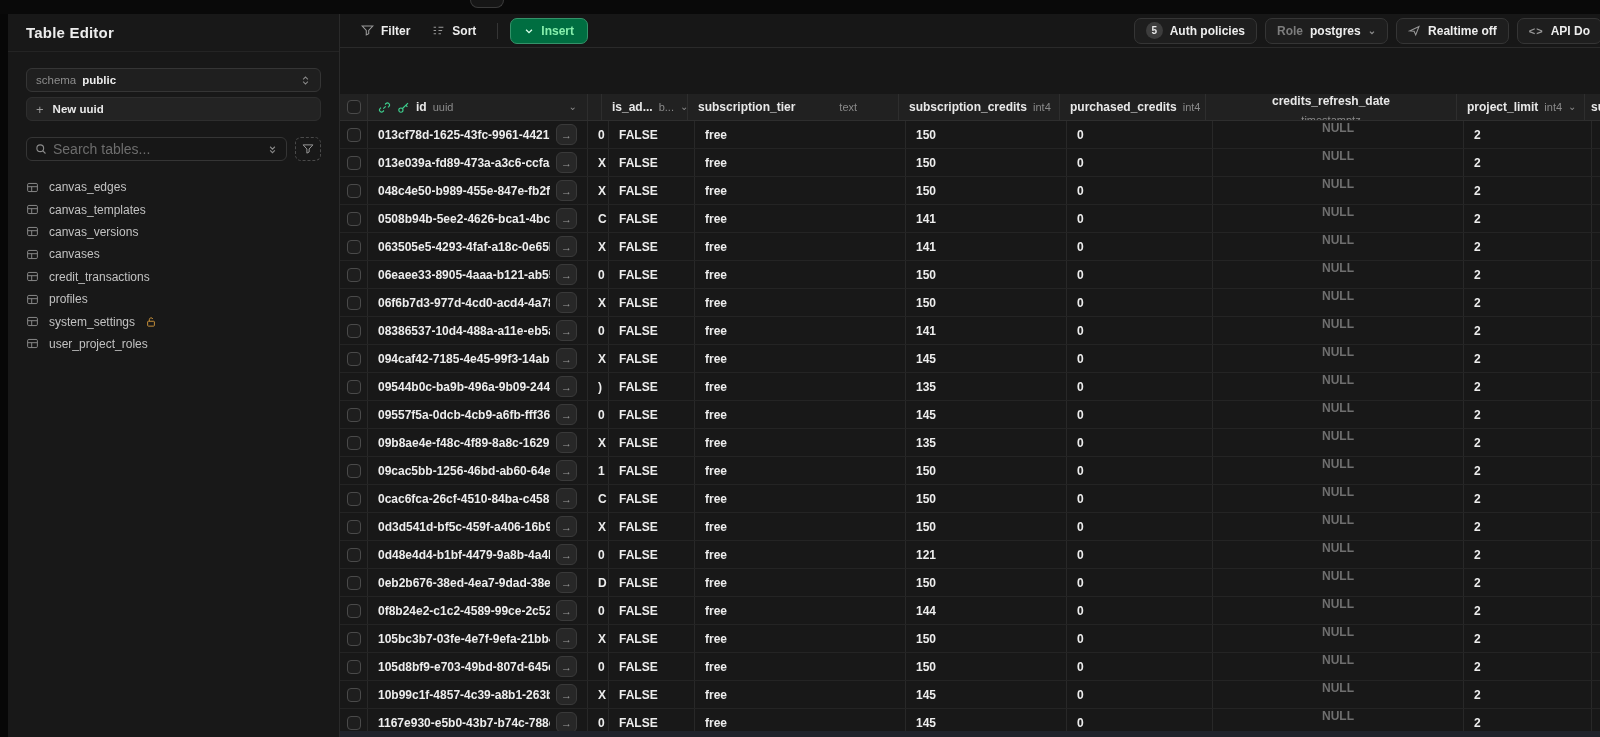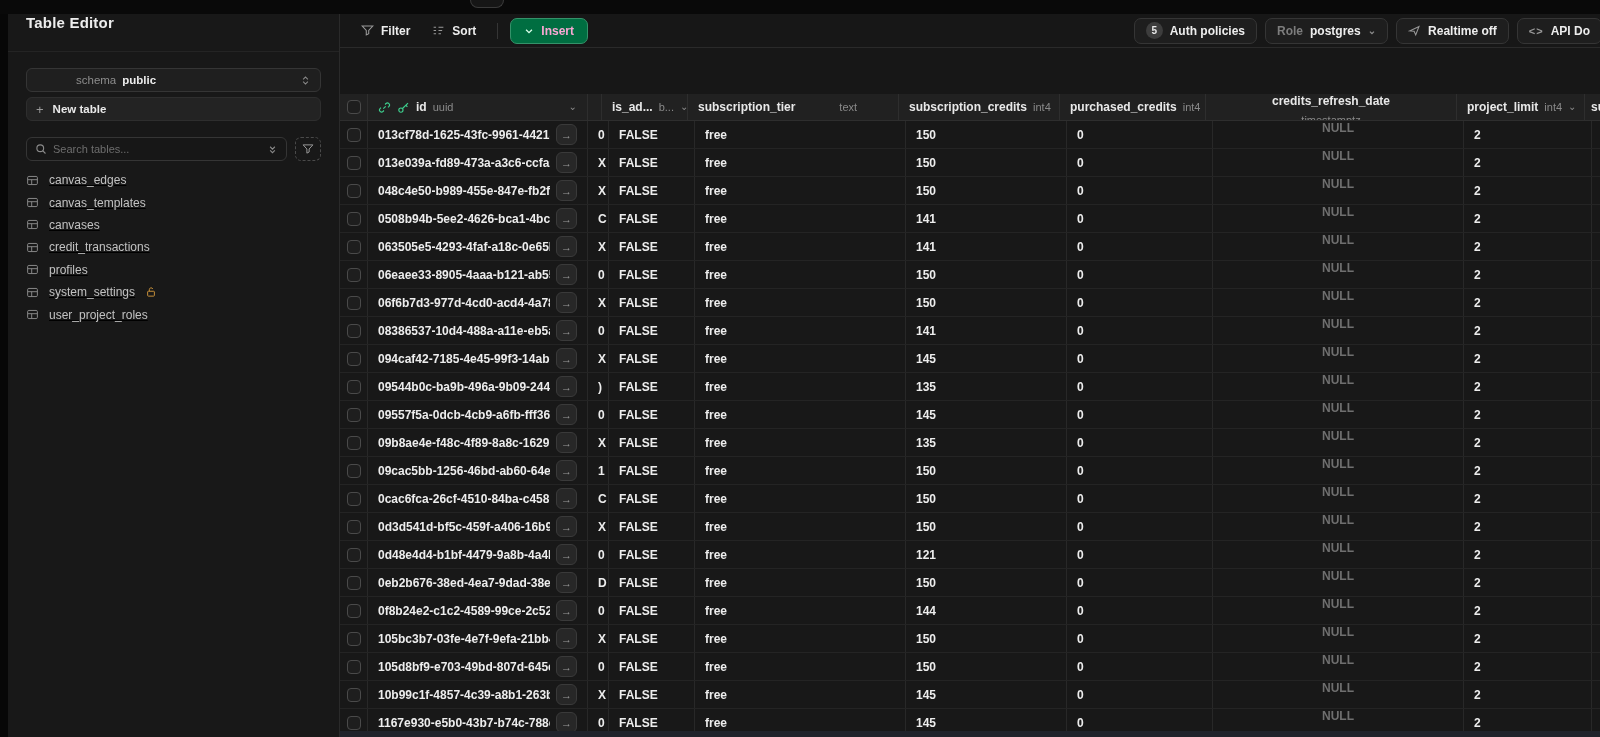--- a/index.html
+++ b/index.html
@@ -9,58 +9,58 @@
   .rail { position:absolute; left:0; top:0; width:8px; height:737px; background:#070707; }
   .topstrip { position:absolute; top:0; left:0; width:1600px; height:14px; background:#090909; }
   .pill-fragment { position:absolute; left:470px; top:0; width:34px; height:8px;
                    border:1px solid #3a3a3a; border-top:none; border-radius:0 0 9px 9px; background:#161616; }
 
   .app { position:absolute; top:14px; left:8px; width:1592px; height:723px; display:flex; }
 
   
   .sidebar { width:332px; background:#181818; border-right:1px solid #2a2a2a;
              display:flex; flex-direction:column; flex:none; }
-  .sidebar-header { height:38px; padding:0 18px; display:flex; align-items:flex-start;
+  .sidebar-header { height:38px; padding:0 18px; display:flex; align-items:center;
                     border-bottom:1px solid #242424; }
   .sidebar-title { font-size:15px; font-weight:700; color:#ededed; letter-spacing:.2px; }
   .controls { padding:16px 18px 0; }
   .schema-select { height:24px; border:1px solid #353535; background:#1f1f1f; border-radius:6px;
                    display:flex; align-items:center; padding:0 9px; gap:6px; cursor:pointer; }
-  .schema-label { color:#8d8d8d; font-size:11.5px;margin-left:40px; }
+  .schema-label { color:#8d8d8d; font-size:11.5px; }
   .schema-value { color:#ececec; font-size:11.5px; font-weight:700; }
   .updown { margin-left:auto; }
   .newtable { margin-top:5px; height:24px; background:#232323; border:1px solid #2e2e2e;
               border-radius:6px; display:flex; align-items:center; padding:0 9px; gap:9px; cursor:pointer; }
   .plus-glyph { color:#9a9a9a; font-size:13px; line-height:1; }
   .newtable-label { color:#e9e9e9; font-size:11.5px; font-weight:700; }
   .search-row { margin-top:16px; display:flex; gap:8px; align-items:center; }
   .search-box { flex:1; height:24px; border:1px solid #353535; border-radius:6px; background:#171717;
                 display:flex; align-items:center; padding:0 8px; gap:6px; }
   .search-box input { flex:1; background:transparent; border:none; outline:none;
-                      color:#cfcfcf; font-size:11px; font-family:inherit; min-width:0; }
+                      color:#cfcfcf; font-size:14px; font-family:inherit; min-width:0; }
   .search-box input::placeholder { color:#6d6d6d; }
   .filter-sq { width:26px; height:24px; border:1px dashed #4a4a4a; border-radius:6px; flex:none;
                display:flex; align-items:center; justify-content:center; cursor:pointer; }
-  .table-list { margin-top:8px; display:flex; flex-direction:column;text-decoration:underline; }
+  .table-list { margin-top:15px; display:flex; flex-direction:column; }
   .titem { position:relative; height:22.4px; display:flex; align-items:center; gap:10px;
            padding:0 18px; color:#c2c2c2; font-size:12px; cursor:pointer; }
   .titem .tname { white-space:nowrap; }
   .titem.selected { background:#2d2d2d; color:#ffffff; font-weight:700; }
   .titem.selected::before { content:""; position:absolute; left:0; top:0; bottom:0; width:3px; background:#f2f2f2; }
 
   
   .content { flex:1; min-width:0; display:flex; flex-direction:column; background:#171717; }
   .toolbar { height:34px; flex:none; display:flex; align-items:center; padding:0 12px; gap:4px;
              border-bottom:1px solid #2a2a2a; overflow:hidden; }
   .tool-ghost { display:flex; align-items:center; gap:7px; color:#ededed; font-size:12px;
                 font-weight:600; padding:0 9px; height:26px; background:transparent; border:none;
                 font-family:inherit; cursor:pointer; }
   .vdiv { width:1px; height:16px; background:#353535; margin:0 8px; }
   .insert-btn { display:flex; align-items:center; gap:7px; background:#006e41; border:1px solid #35926a;
-                border-radius:7px; color:#f9a8d4; font-size:12px; font-weight:700; height:26px;
+                border-radius:7px; color:#86efac; font-size:12px; font-weight:700; height:26px;
                 padding:12px 13px; font-family:inherit; cursor:pointer; }
   .toolbar-right { margin-left:auto; margin-right:-14px; display:flex; gap:8px; align-items:center; }
   .pill-btn { display:flex; align-items:center; gap:7px; height:26px; padding:0 11px; background:#1e1e1e;
               border:1px solid #353535; border-radius:7px; color:#ededed; font-size:12px; font-weight:600;
               white-space:nowrap; font-family:inherit; cursor:pointer; }
   .badge { width:17px; height:17px; border-radius:50%; background:#3d3d3d; color:#e8e8e8; font-size:10px;
            font-weight:700; display:flex; align-items:center; justify-content:center; }
   .dim-label { color:#7d7d7d; }
   .chev { color:#8a8a8a; font-size:10px; line-height:1; }
   .code-glyph { color:#9a9a9a; font-size:11px; font-weight:700; letter-spacing:1px; }
@@ -119,21 +119,21 @@
       <div class="schema-select">
         <span class="schema-label">schema</span>
         <span class="schema-value">public</span>
         <svg class="updown" width="11" height="11" viewBox="0 0 14 14" fill="none" stroke="#8a8a8a" stroke-width="1.4">
             <path d="M4 5.5 7 2.5l3 3"></path>
             <path d="M4 8.5l3 3 3-3"></path>
           </svg>
       </div>
       <div class="newtable">
         <span class="plus-glyph">+</span>
-        <span class="newtable-label">New table</span>
+        <span class="newtable-label">New uuid</span>
       </div>
       <div class="search-row">
         <div class="search-box">
           <svg width="12" height="12" viewBox="0 0 16 16" fill="none" stroke="#8a8a8a" stroke-width="1.5">
               <circle cx="7" cy="7" r="4.5"></circle>
               <path d="m10.5 10.5 3.5 3.5"></path>
             </svg>
           <input type="text" value="" placeholder="Search tables..." style="">
           <svg width="11" height="11" viewBox="0 0 14 14" fill="none" stroke="#8a8a8a" stroke-width="1.4">
               <path d="M4 3.5l3 3 3-3"></path>
@@ -157,20 +157,29 @@
     <span class="tname">canvas_edges</span>
 
   </div>
         <div class="titem">
     <svg class="tbl-ico" width="13" height="13" viewBox="0 0 16 16" fill="none" stroke="#8a8a8a" stroke-width="1.2">
             <rect x="2" y="3" width="12" height="10" rx="1.5"></rect>
             <path d="M2 7h12"></path>
             <path d="M7 7v6"></path>
           </svg>
     <span class="tname">canvas_templates</span>
+
+  </div>
+        <div class="titem">
+    <svg class="tbl-ico" width="13" height="13" viewBox="0 0 16 16" fill="none" stroke="#8a8a8a" stroke-width="1.2">
+            <rect x="2" y="3" width="12" height="10" rx="1.5"></rect>
+            <path d="M2 7h12"></path>
+            <path d="M7 7v6"></path>
+          </svg>
+    <span class="tname">canvas_versions</span>
 
   </div>
         <div class="titem">
     <svg class="tbl-ico" width="13" height="13" viewBox="0 0 16 16" fill="none" stroke="#8a8a8a" stroke-width="1.2">
             <rect x="2" y="3" width="12" height="10" rx="1.5"></rect>
             <path d="M2 7h12"></path>
             <path d="M7 7v6"></path>
           </svg>
     <span class="tname">canvases</span>
 

